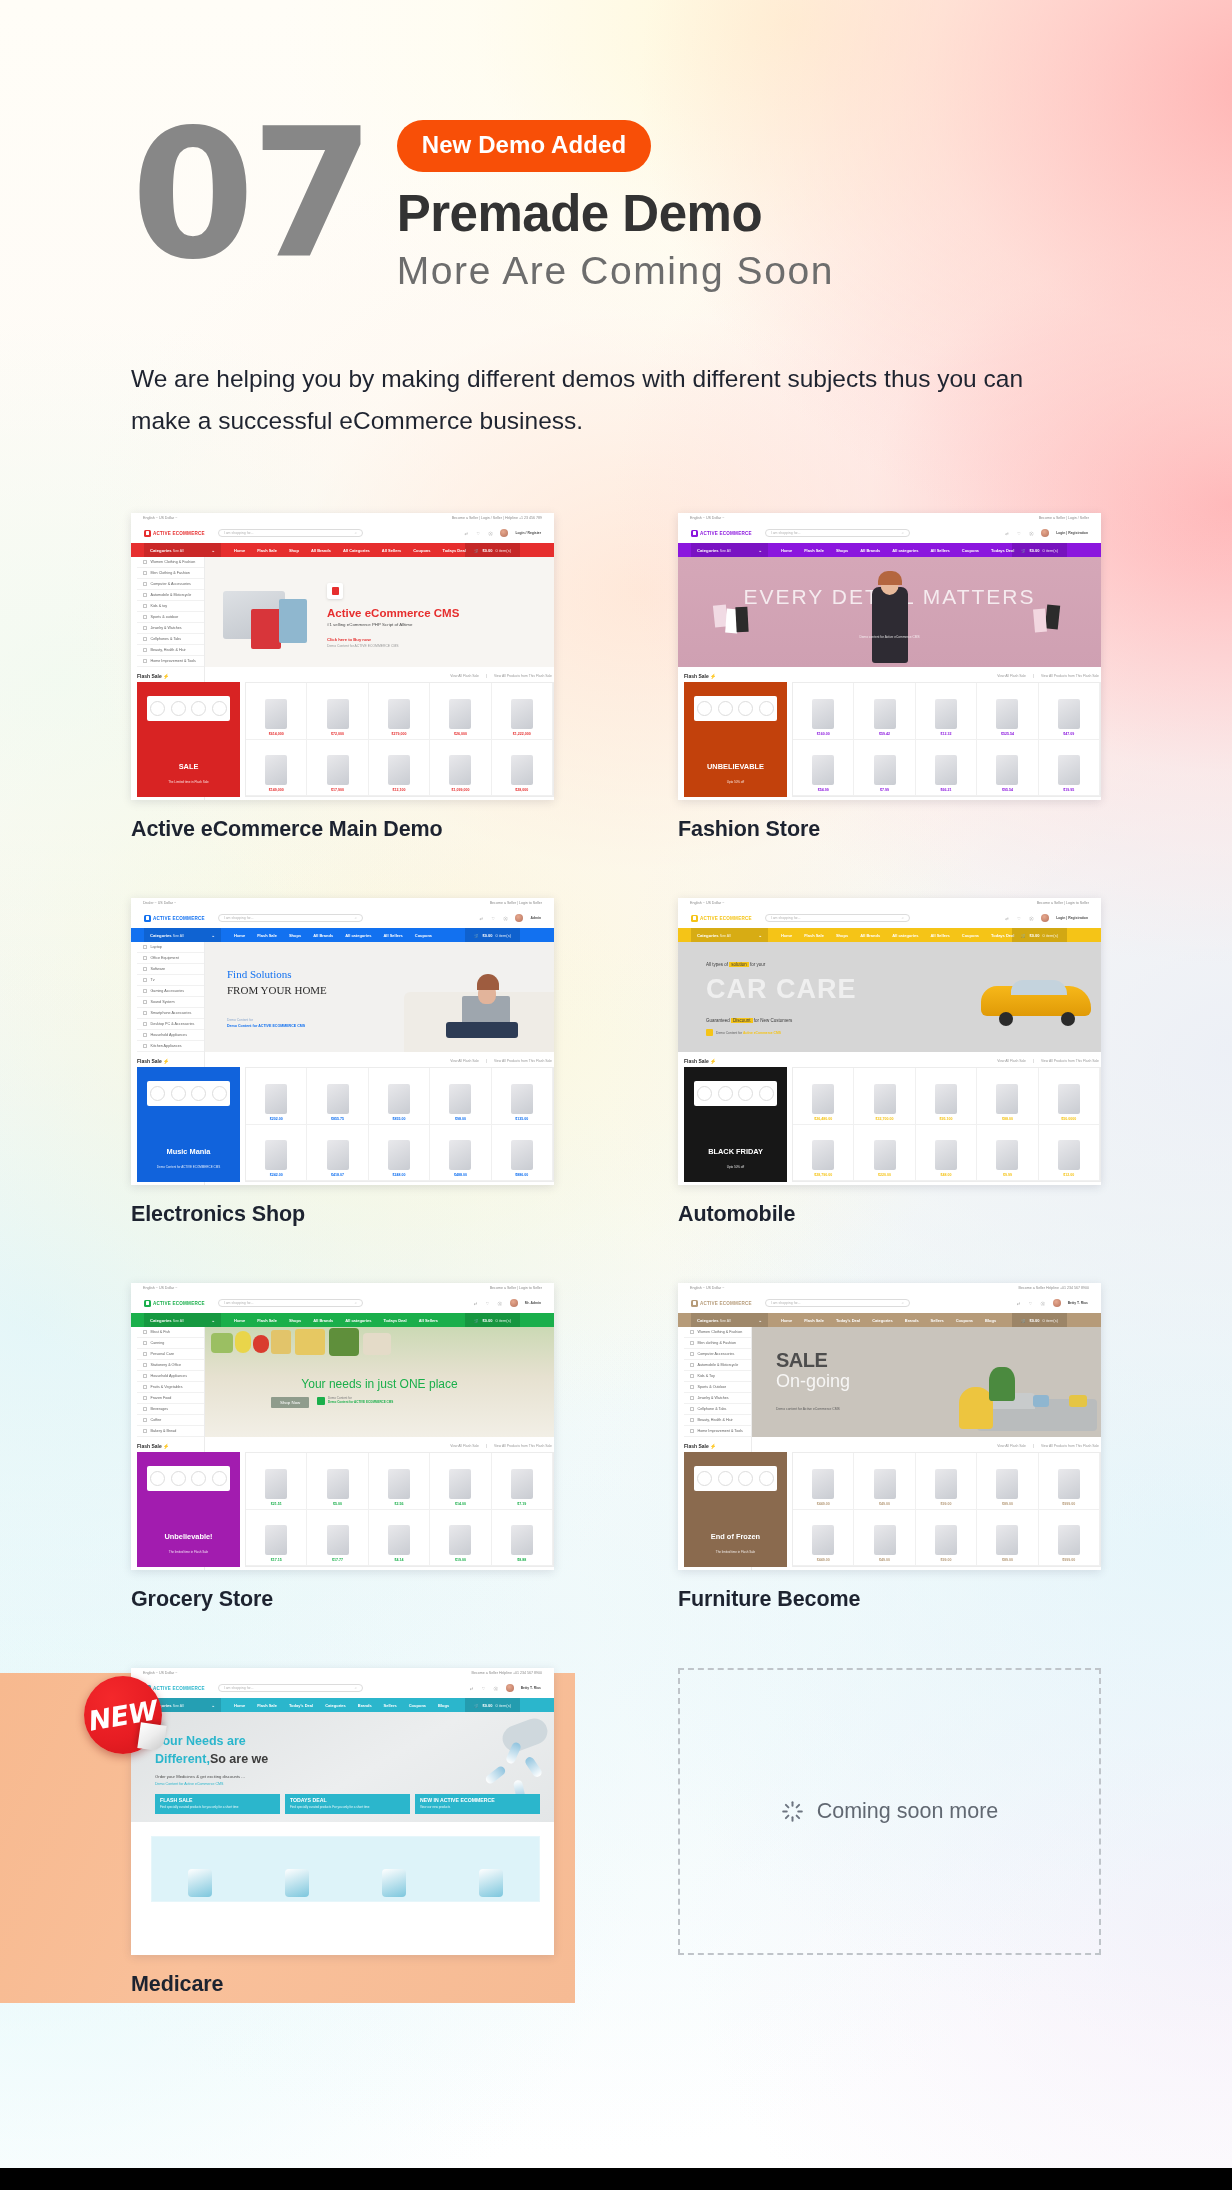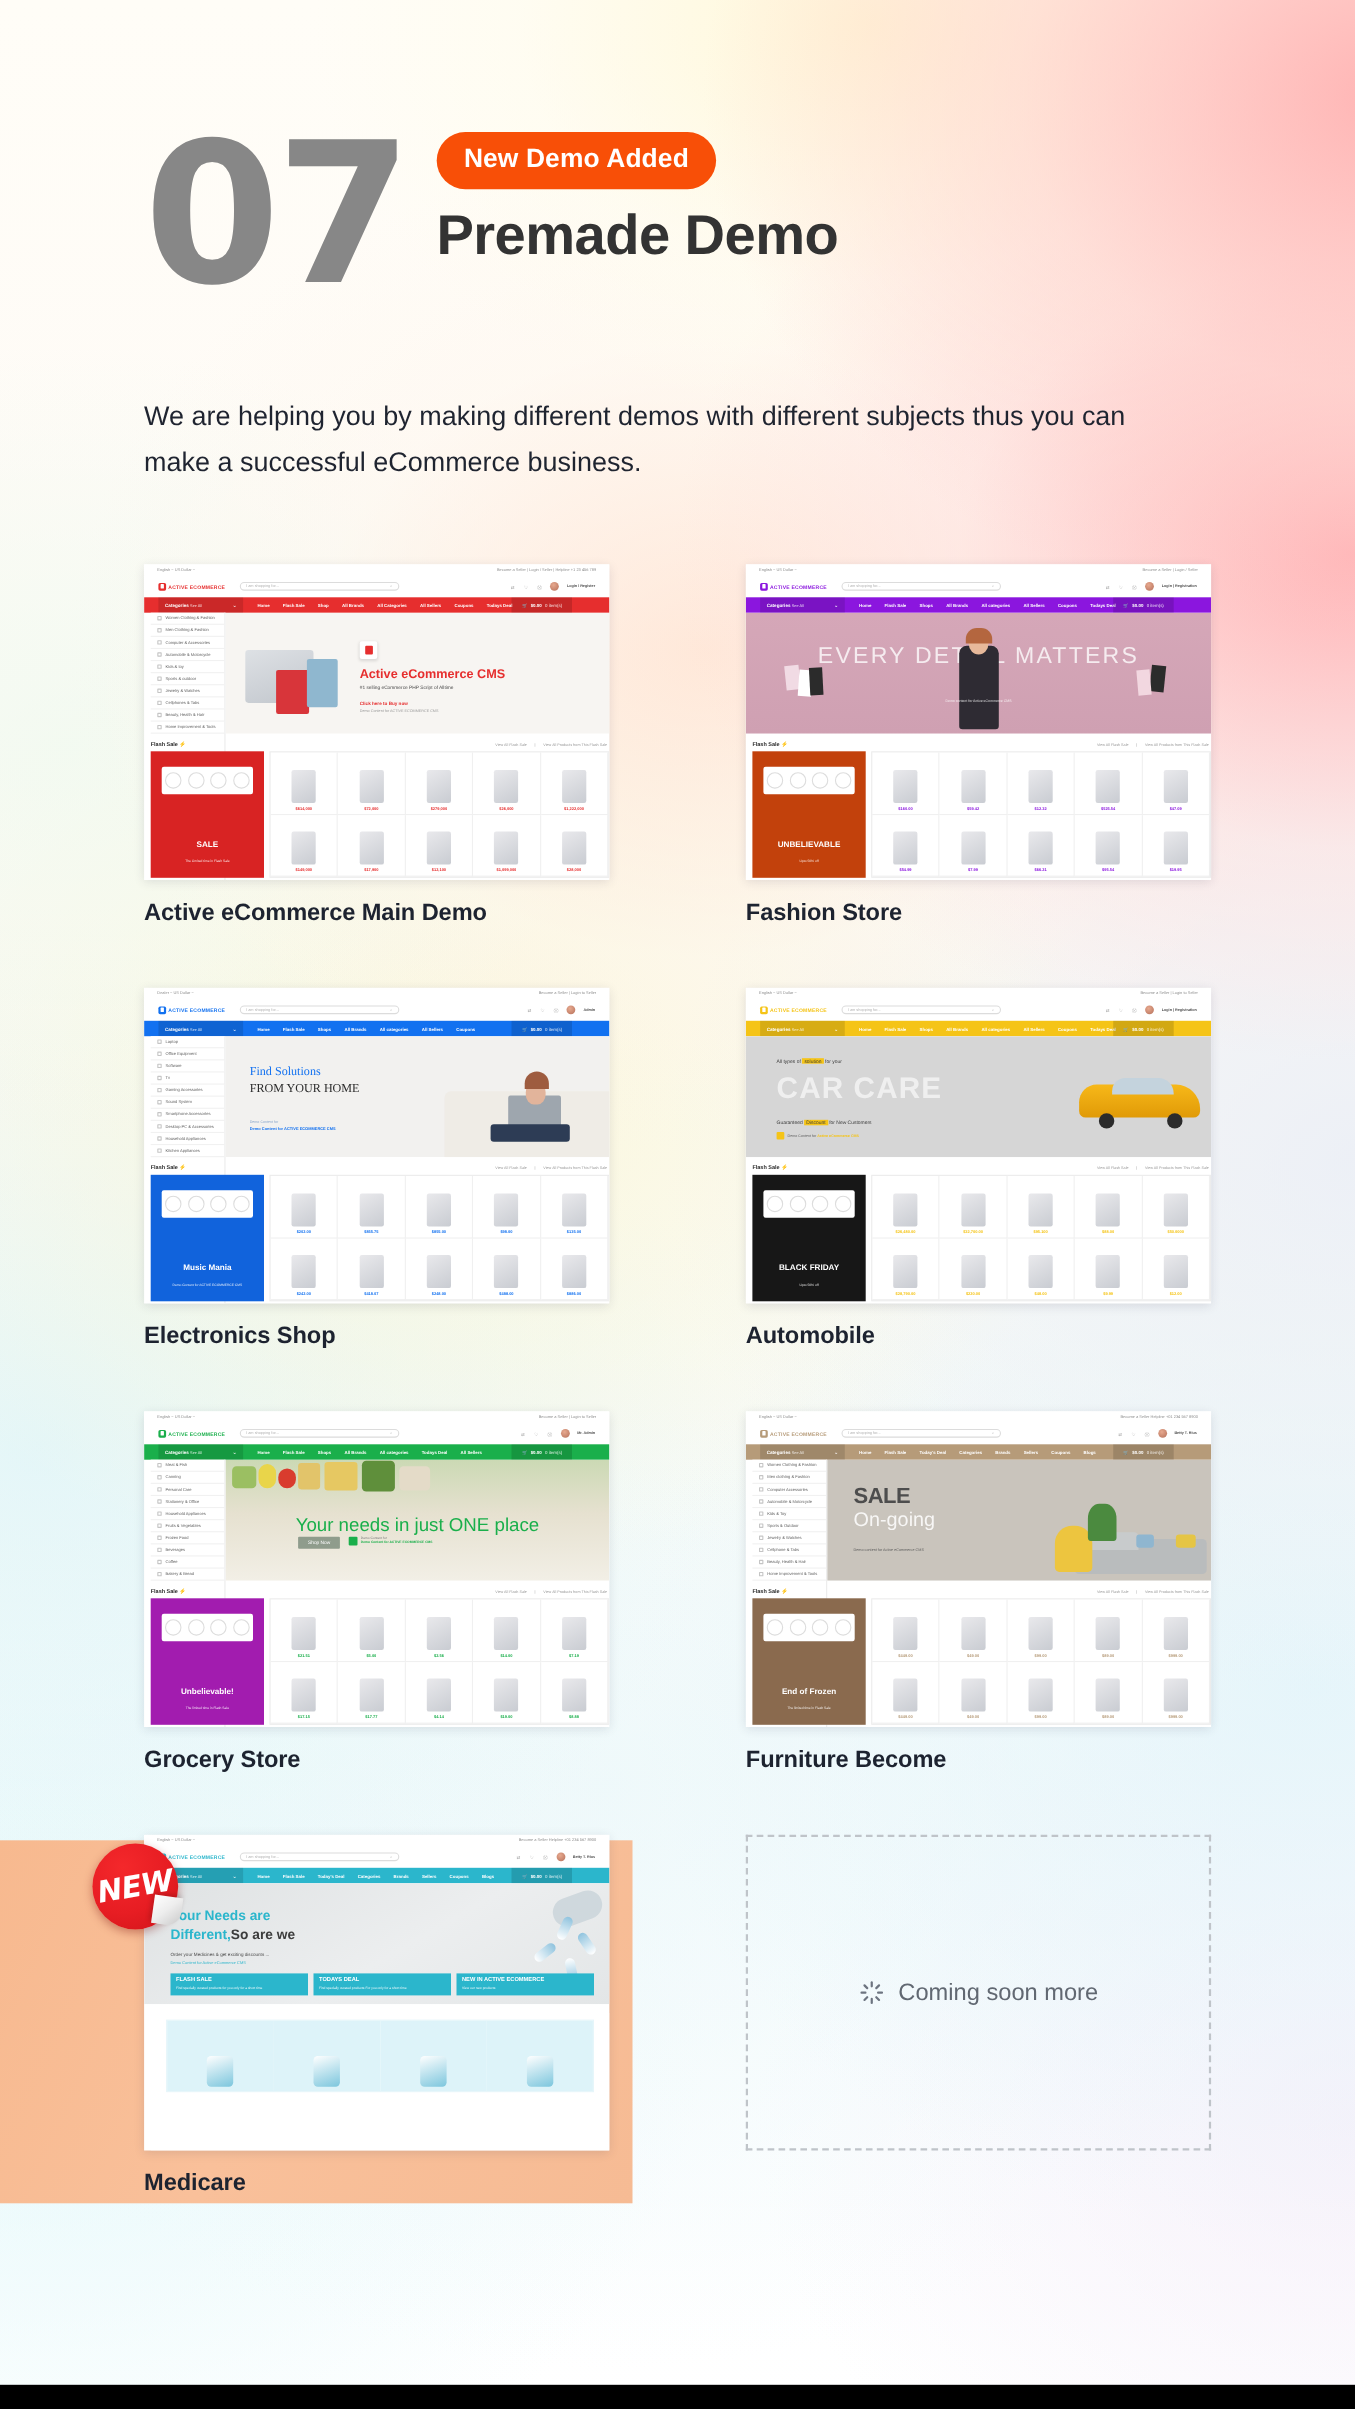--- a/index.html
+++ b/index.html
@@ -353,20 +353,21 @@
 
   <div class="bg-layer bg-base"></div>
   <div class="peach-panel"></div>
 
   <div class="header">
     <div class="head-row">
       <div class="big-num">07</div>
       <div class="head-text">
         <div class="badge">New Demo Added</div>
         <div class="title">Premade Demo</div>
+        <div class="subtitle">More Are Coming Soon</div>
       </div>
     </div>
   </div>
 
   <div class="desc">We are helping you by making different demos with different subjects thus you can make a successful eCommerce business.</div>
 
   <div class="grid" id="grid">
     <div class="cell">
       <div class="shot">
     <div class="mini">
@@ -1008,21 +1009,21 @@
         <div class="m-hero ">
 
       <div style="position:absolute;inset:0;background:linear-gradient(180deg,#cbd9b4 0%,#e6e1d0 45%,#f2efe6 100%)"></div>
       <div style="position:absolute;left:6px;top:6px;width:22px;height:20px;background:#9bbf62;border-radius:4px"></div>
       <div style="position:absolute;left:30px;top:4px;width:16px;height:22px;background:#e9d54a;border-radius:8px"></div>
       <div style="position:absolute;left:48px;top:8px;width:16px;height:18px;background:#d93c2e;border-radius:8px"></div>
       <div style="position:absolute;left:66px;top:3px;width:20px;height:24px;background:#e2c46a;border-radius:3px"></div>
       <div style="position:absolute;left:90px;top:2px;width:30px;height:26px;background:#e6c862;border-radius:3px"></div>
       <div style="position:absolute;left:124px;top:1px;width:30px;height:28px;background:#5f8f3b;border-radius:4px"></div>
       <div style="position:absolute;left:158px;top:6px;width:28px;height:22px;background:#e4dbc8;border-radius:4px"></div>
-      <div style="position:absolute;left:0;right:0;top:50px;text-align:center;font-size:17px;color:#1aaf4b;font-weight:400">Your needs in just ONE place</div>
+      <div style="position:absolute;left:0;right:0;top:50px;text-align:center;font-size:12px;color:#1aaf4b;font-weight:400">Your needs in just ONE place</div>
       <div style="position:absolute;left:66px;top:70px;padding:3px 9px;background:#8f9c8c;color:#fff;font-size:4.4px;border-radius:1px">Shop Now</div>
       <div style="position:absolute;left:112px;top:70px;display:flex;align-items:center;gap:3px">
         <span style="width:8px;height:8px;background:#1aaf4b;border-radius:1px"></span>
         <span style="font-size:3px;color:#7b7b7b;line-height:1.25">Demo Content for<br><b style="color:#1aaf4b">Demo Content for ACTIVE ECOMMERCE CMS</b></span>
                 </div>
         </div>
 
     <div class="m-flash">
       <div class="m-flash-head">
         <span>Flash Sale

